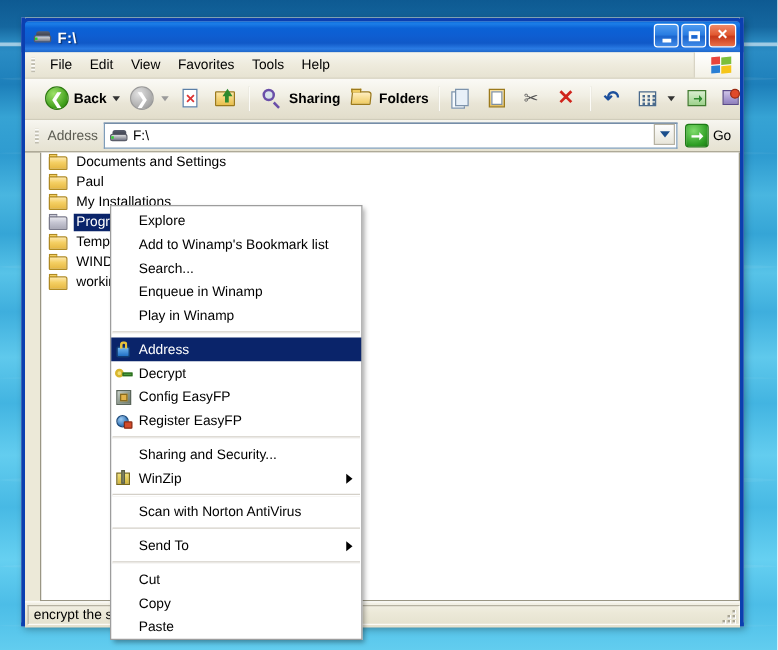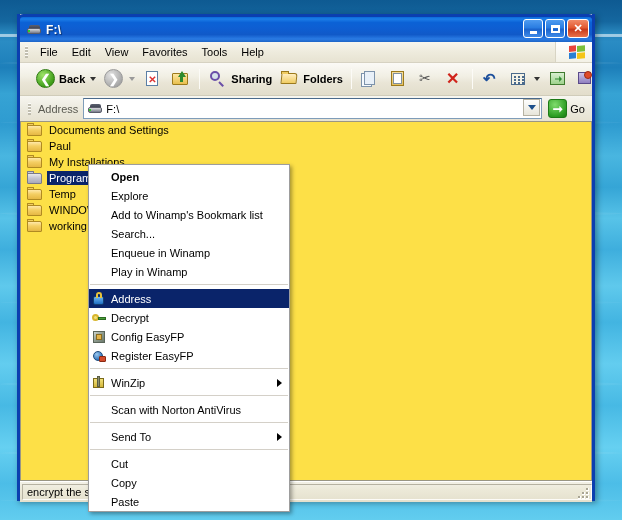--- a/index.html
+++ b/index.html
@@ -286,26 +286,27 @@
     background: radial-gradient(circle at 35% 28%, #7fdc6c, #2c9c22 70%, #1d7a16);
     border: 1px solid #1d7a16;
     display:flex; align-items:center; justify-content:center;
     color:#fff; font-size: 12px; font-weight: bold;
     box-sizing: border-box;
   }
   .go-label { font-size: 11px; color:#000; }
 
   
   .listpane {
-    background: #fde047;
+    background: #ffffff;
     border: 1px solid #9a9684;
     border-top: none;
     height: 358px;
     position: relative;
     overflow: hidden;
+    margin-left: 12px;
   }
   .file-row {
     height: 16px;
     display: flex;
     align-items: center;
     padding-left: 6px;
     gap: 4px;
     cursor: default;
   }
   .file-row .fname {
@@ -953,24 +954,20 @@
         <i style="left:8px;top:4px;"></i>
       <i style="left:0px;top:8px;"></i>
         <i style="left:4px;top:8px;"></i>
         <i style="left:8px;top:8px;"></i>
     </span>
   </div>
 </div>
 
 <div id="ctxmenu">
 
-  <div class="cm-item bold">
-    <span class="cm-icon"></span>
-    <span class="cm-label">Open</span>
-  </div>
   <div class="cm-item">
     <span class="cm-icon"></span>
     <span class="cm-label">Explore</span>
   </div>
   <div class="cm-item">
     <span class="cm-icon"></span>
     <span class="cm-label">Add to Winamp's Bookmark list</span>
   </div>
   <div class="cm-item">
     <span class="cm-icon"></span>
@@ -1000,20 +997,24 @@
     <span class="cm-label">Config EasyFP</span>
   </div>
   <div class="cm-item">
     <span class="cm-icon ico-reg"></span>
     <span class="cm-label">Register EasyFP</span>
   </div>
 
   <div class="cm-sep"></div>
 
   <div class="cm-item">
+    <span class="cm-icon"></span>
+    <span class="cm-label">Sharing and Security...</span>
+  </div>
+  <div class="cm-item">
     <span class="cm-icon ico-zip"></span>
     <span class="cm-label">WinZip</span>
     <span class="cm-arrow"></span>
   </div>
 
   <div class="cm-sep"></div>
 
   <div class="cm-item">
     <span class="cm-icon"></span>
     <span class="cm-label">Scan with Norton AntiVirus</span>

